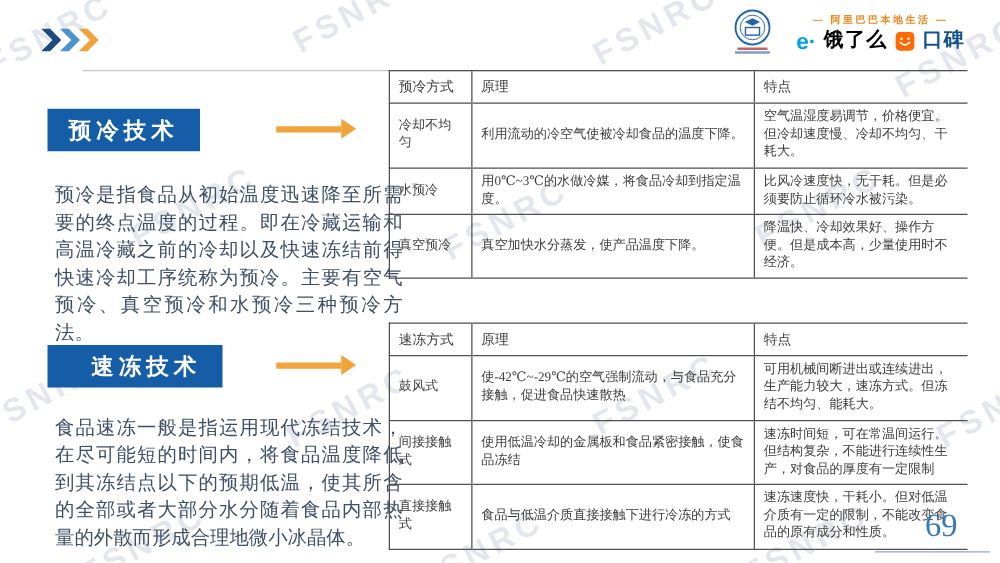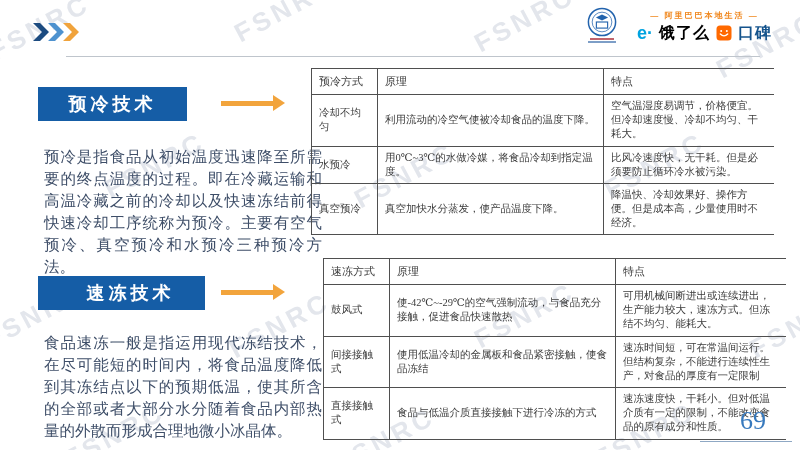--- a/index.html
+++ b/index.html
@@ -26,36 +26,36 @@
   .emblem-bar2{width:28px;height:2px;background:#7d9ec7;}
   .brand-right{display:flex;flex-direction:column;align-items:center;}
   .tagline{font-size:8px;font-weight:bold;color:#f08519;letter-spacing:2px;white-space:nowrap;margin-top:3px;}
   .logos-row{display:flex;align-items:center;gap:6px;margin-top:3px;}
   .eleme-mark{font-size:18px;font-weight:800;color:#00a3e0;line-height:1;}
   .eleme-text{font-size:16px;font-weight:800;color:#000000;letter-spacing:1px;line-height:1;}
   .koubei-icon{width:16px;height:16px;display:inline-block;}
   .koubei-text{font-size:16px;font-weight:800;color:#14538c;letter-spacing:1px;line-height:1;}
 
   
-  .tech-box{position:absolute;left:38px;width:149px;height:34px;background:#155da6;color:#ffffff;
+  .tech-box{position:absolute;left:38px;width:122px;height:34px;background:#155da6;color:#ffffff;
             display:flex;align-items:center;justify-content:center;font-size:18px;font-weight:700;
             letter-spacing:4px;}
   .box1{top:87px;} .box2{top:276px;padding-left:18px;}
   .arrow{position:absolute;left:221px;width:52px;height:5px;background:#f2a43c;}
   .arrow::after{content:"";position:absolute;right:-12px;top:-6px;width:0;height:0;
                 border-left:12px solid #f2a43c;border-top:8px solid transparent;border-bottom:8px solid transparent;}
   .arrow1{top:101px;} .arrow2{top:290px;}
   .para{position:absolute;left:28px;width:278px;font-size:15.5px;line-height:22px;color:#3e4e68;
         text-align:justify;margin:16px;}
   .para1{top:130px;} .para2{top:316px;}
 
   
   table.tbl{position:absolute;left:311px;width:462px;border-collapse:collapse;table-layout:fixed;
             font-family:"Liberation Serif","DejaVu Serif",serif;color:#3c3c3c;background:transparent;z-index:1;}
-  .tbl1{top:68px;} .tbl2{top:258px;margin-left:12px;}
+  .tbl1{top:56px;} .tbl2{top:258px;}
   .tbl col.c1{width:66px;} .tbl col.c2{width:226px;} .tbl col.c3{width:170px;}
   .tbl th{font-size:11px;font-weight:normal;text-align:left;padding:5px 7px;
           border-top:1px solid #4f4f4f;border-bottom:1px solid #4f4f4f;border-left:1px solid #4f4f4f;}
   .tbl td{font-size:10.5px;line-height:1.35;padding:4px 7px;vertical-align:middle;
           border-top:1px solid #4f4f4f;border-bottom:1px solid #4f4f4f;border-left:1px solid #4f4f4f;}
   .tbl th:last-child,.tbl td:last-child{border-right:none;}
 
   .page-number{position:absolute;left:740px;top:406px;font-family:"Liberation Serif","DejaVu Serif",serif;
                font-size:26px;color:#3779bd;z-index:2;}
   .footer-line{position:absolute;left:700px;top:441px;width:92px;height:1px;background:#8fa8c4;z-index:1;}

